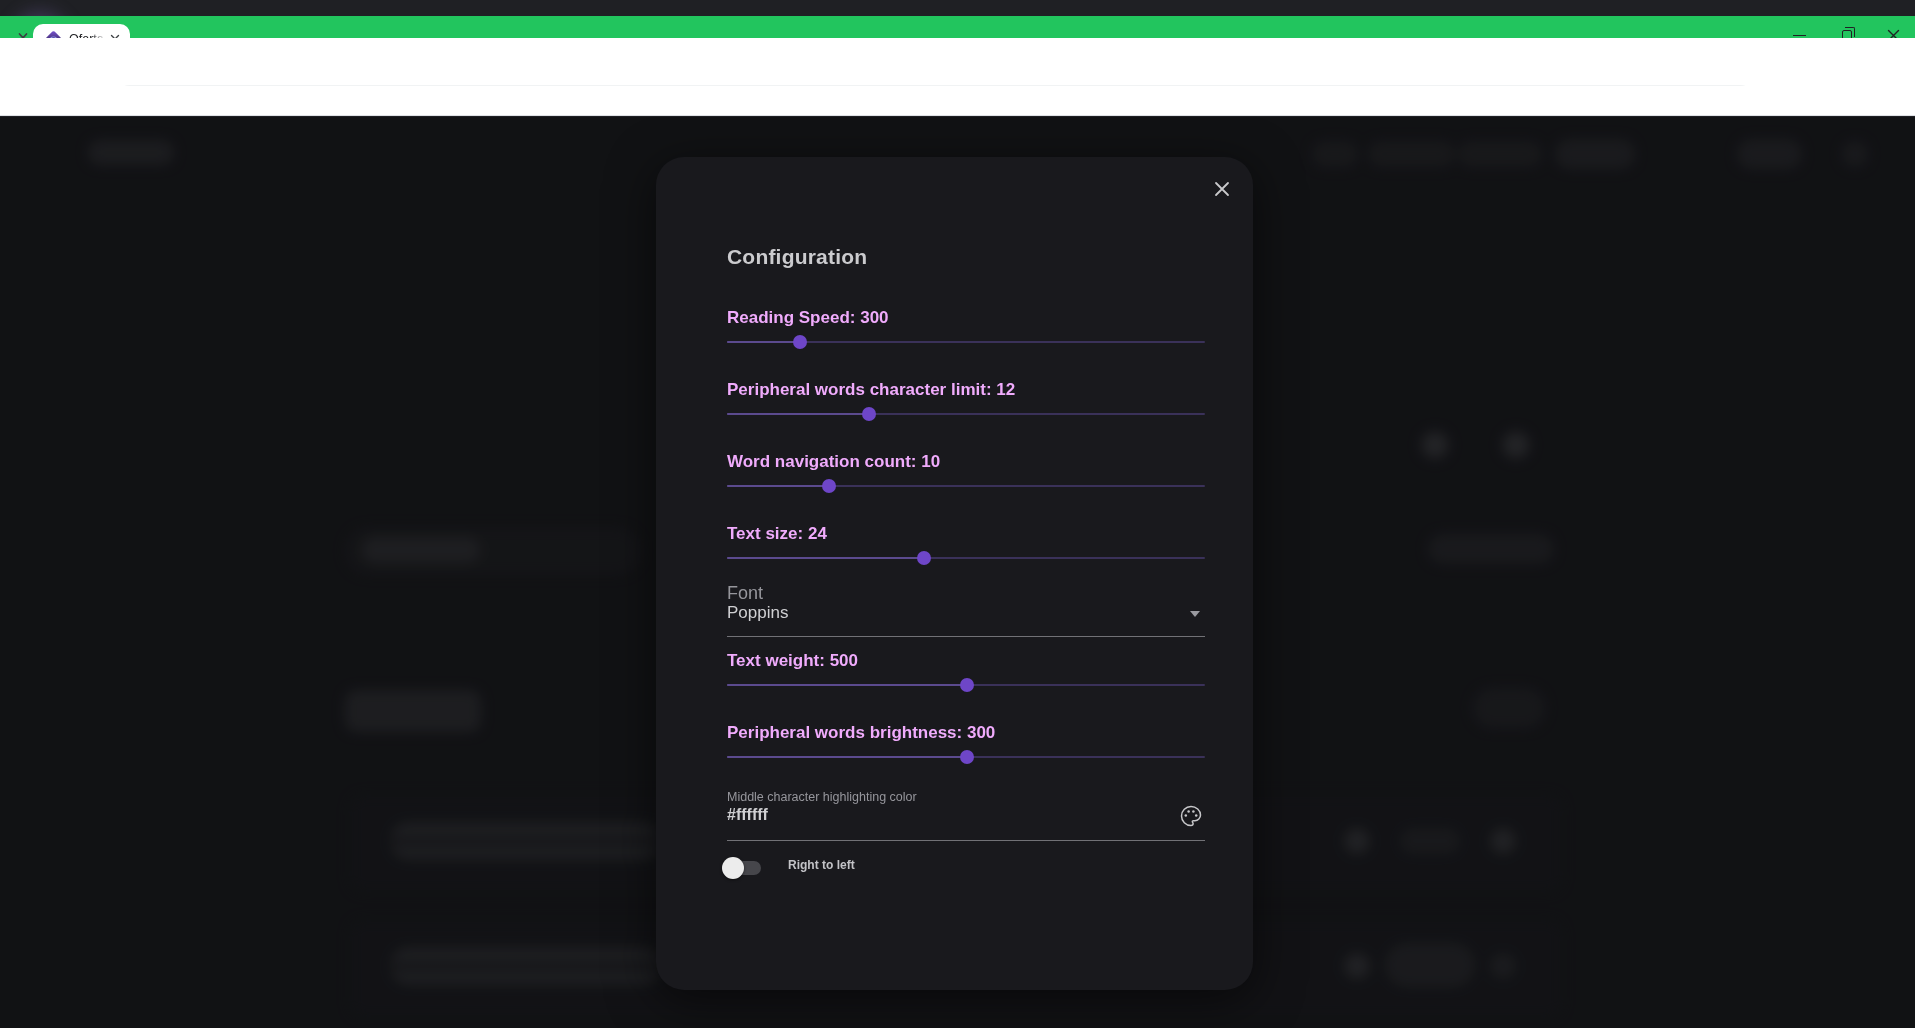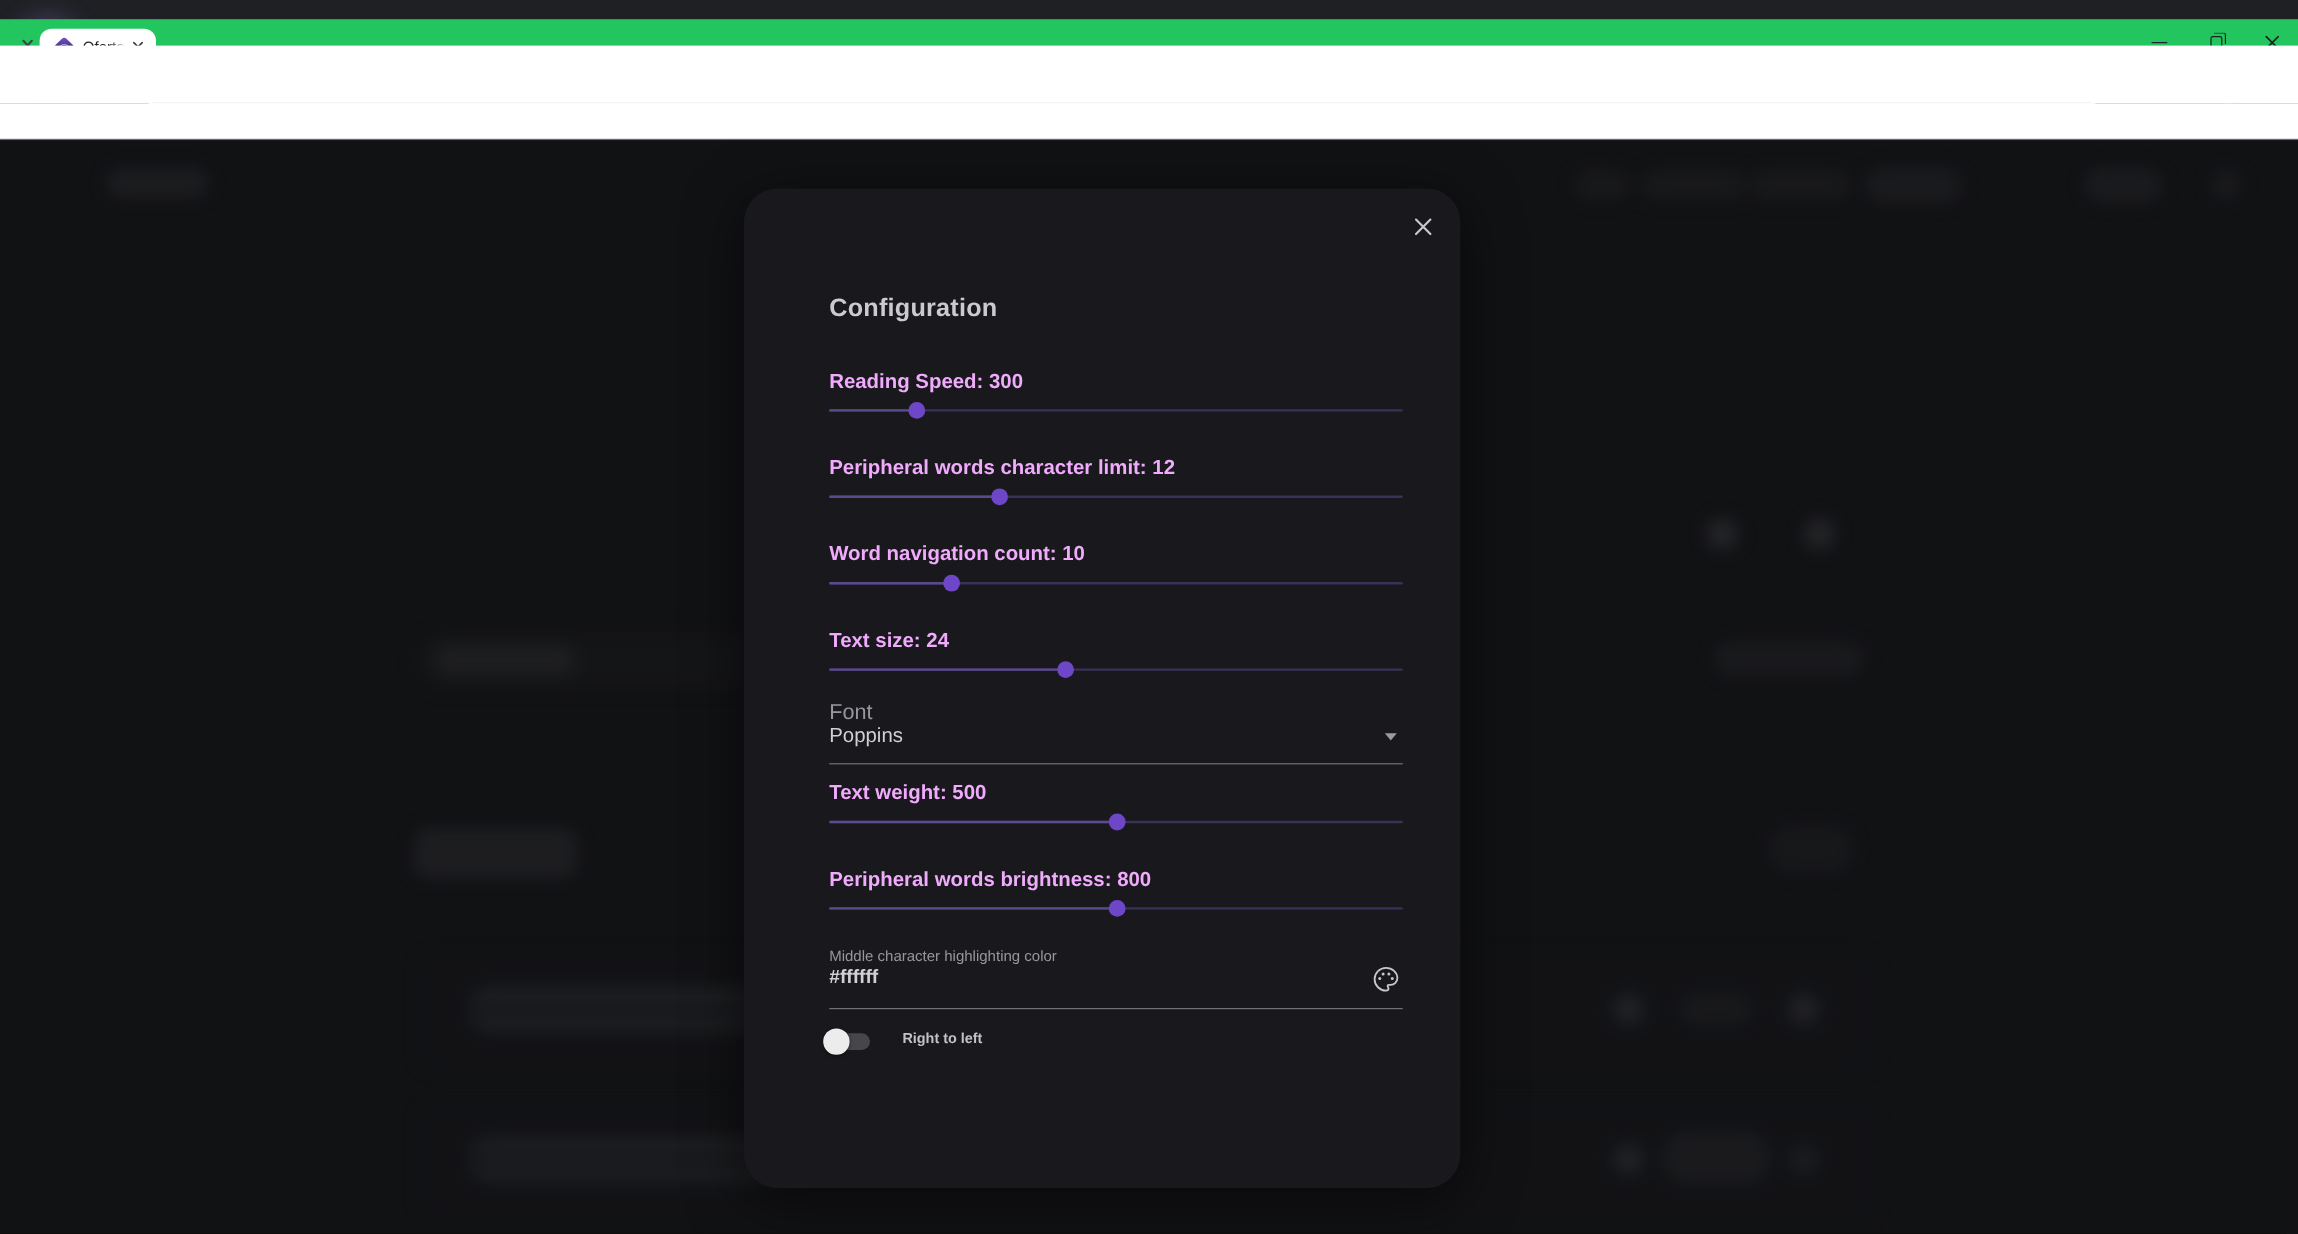--- a/index.html
+++ b/index.html
@@ -57,21 +57,21 @@
   .rowtext-2 { left:390px; top:947px; width:272px; height:38px; background:linear-gradient(#36373c 0 38%, #26272c 44% 58%, #36373c 64% 100%); }
   .rowicon { position:absolute; width:30px; height:30px; border-radius:50%; background:radial-gradient(circle,#3d3e43 0 40%, rgba(61,62,67,0) 78%); }
   .ri-1a { left:1342px; top:826px; } .ri-1b { left:1488px; top:826px; }
   .ri-2a { left:1342px; top:951px; } .ri-2b { left:1488px; top:951px; opacity:.6; }
   .rowpill-1 { left:1400px; top:828px; width:60px; height:26px; background:#2d2e33; }
   .rowpill-2 { left:1385px; top:943px; width:90px; height:44px; border-radius:22px; background:#303136; }
 
   .backdrop { position:absolute; left:0; top:117px; width:1915px; height:911px; background:rgba(0,0,0,0.45); z-index:5; }
 
   
-  .modal { position:absolute; left:620px; top:157px; width:597px; height:833px; background:#19191d; border-radius:28px; box-shadow:0 10px 48px rgba(0,0,0,.55); z-index:10; }
+  .modal { position:absolute; left:656px; top:157px; width:597px; height:833px; background:#19191d; border-radius:28px; box-shadow:0 10px 48px rgba(0,0,0,.55); z-index:10; }
   .modal-close { position:absolute; left:546px; top:12px; width:40px; height:40px; display:flex; align-items:center; justify-content:center; border-radius:50%; }
   .modal-title { position:absolute; left:71px; top:88px; font-size:21px; font-weight:bold; color:#cbcbce; letter-spacing:.2px; }
 
   .slider-group { position:absolute; left:71px; width:478px; height:50px; }
   .slider-label { position:absolute; left:0; top:0; font-size:17px; font-weight:600; color:#f0abfc; white-space:nowrap; }
   .slider-track { position:absolute; left:0; top:33px; width:478px; height:2px; background:#3a3159; border-radius:1px; }
   .slider-fill { position:absolute; left:0; top:0; height:2px; background:#5b4a8e; width:var(--pct); border-radius:1px; }
   .slider-thumb { position:absolute; top:-6px; left:calc(var(--pct) - 7px); width:14px; height:14px; border-radius:50%; background:#6e46c8; }
 
   .select-group { position:absolute; left:71px; top:426px; width:478px; height:55px; }
@@ -178,21 +178,21 @@
 
     <div class="slider-group" style="top: 494px; --pct: 50.2%;">
       <span class="slider-label">Text weight: 500</span>
       <div class="slider-track">
         <div class="slider-fill"></div>
         <div class="slider-thumb"></div>
       </div>
     </div>
 
     <div class="slider-group" style="top: 566px; --pct: 50.2%;">
-      <span class="slider-label">Peripheral words brightness: 800</span>
+      <span class="slider-label">Peripheral words brightness: 300</span>
       <div class="slider-track">
         <div class="slider-fill"></div>
         <div class="slider-thumb"></div>
       </div>
     </div>
 
     <div class="color-group">
       <span class="color-label">Middle character highlighting color</span>
       <input class="color-value" value="#ffffff" style="">
       <div class="palette-btn">

